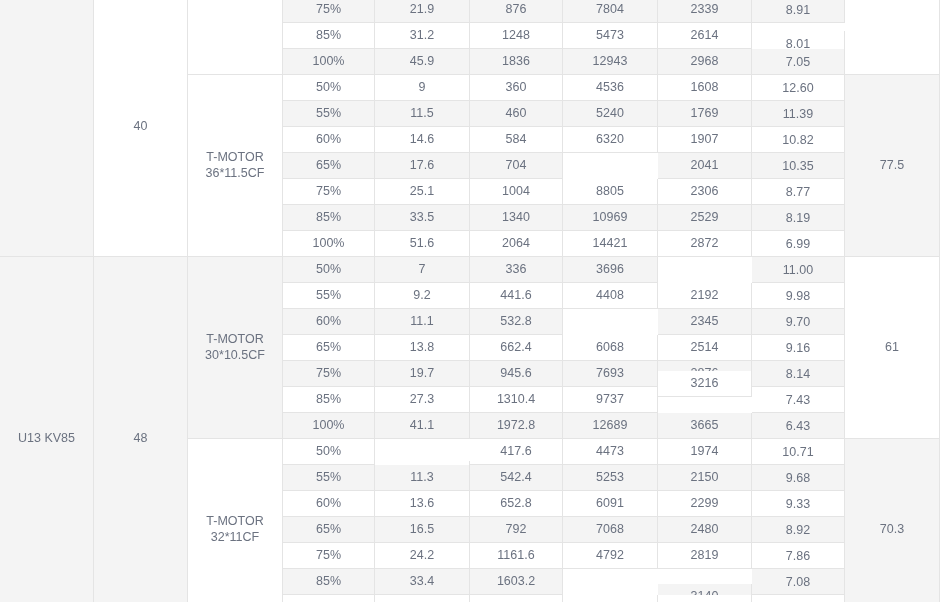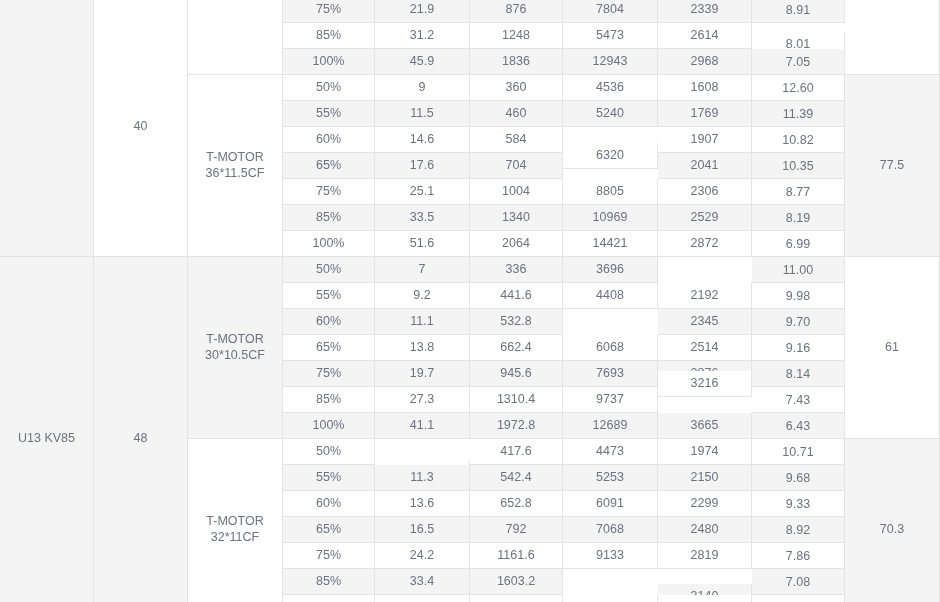--- a/index.html
+++ b/index.html
@@ -81,21 +81,21 @@
     <div class="cell plain lowbase" style="left: 752px; width: 93px; top: 75px; height: 26px;">12.60</div>
     <div class="cell shade" style="left: 283px; width: 92px; top: 101px; height: 26px;">55%</div>
     <div class="cell shade" style="left: 375px; width: 95px; top: 101px; height: 26px;">11.5</div>
     <div class="cell shade" style="left: 470px; width: 93px; top: 101px; height: 26px;">460</div>
     <div class="cell shade" style="left: 563px; width: 95px; top: 101px; height: 26px;">5240</div>
     <div class="cell shade" style="left: 658px; width: 94px; top: 101px; height: 26px;">1769</div>
     <div class="cell shade lowbase" style="left: 752px; width: 93px; top: 101px; height: 26px;">11.39</div>
     <div class="cell plain" style="left: 283px; width: 92px; top: 127px; height: 26px;">60%</div>
     <div class="cell plain" style="left: 375px; width: 95px; top: 127px; height: 26px;">14.6</div>
     <div class="cell plain" style="left: 470px; width: 93px; top: 127px; height: 26px;">584</div>
-    <div class="cell plain" style="left: 563px; width: 95px; top: 143px; height: 26px;">6320</div>
+    <div class="cell plain" style="left: 563px; width: 95px; top: 127px; height: 26px;">6320</div>
     <div class="cell plain" style="left: 658px; width: 94px; top: 127px; height: 26px;">1907</div>
     <div class="cell plain lowbase" style="left: 752px; width: 93px; top: 127px; height: 26px;">10.82</div>
     <div class="cell shade" style="left: 283px; width: 92px; top: 153px; height: 26px;">65%</div>
     <div class="cell shade" style="left: 375px; width: 95px; top: 153px; height: 26px;">17.6</div>
     <div class="cell shade" style="left: 470px; width: 93px; top: 153px; height: 26px;">704</div>
     <div class="cell shade" style="left: 658px; width: 94px; top: 153px; height: 26px;">2041</div>
     <div class="cell shade lowbase" style="left: 752px; width: 93px; top: 153px; height: 26px;">10.35</div>
     <div class="cell plain" style="left: 283px; width: 92px; top: 179px; height: 26px;">75%</div>
     <div class="cell plain" style="left: 375px; width: 95px; top: 179px; height: 26px;">25.1</div>
     <div class="cell plain" style="left: 470px; width: 93px; top: 179px; height: 26px;">1004</div>
@@ -174,21 +174,21 @@
     <div class="cell plain lowbase" style="left: 752px; width: 93px; top: 491px; height: 26px;">9.33</div>
     <div class="cell shade" style="left: 283px; width: 92px; top: 517px; height: 26px;">65%</div>
     <div class="cell shade" style="left: 375px; width: 95px; top: 517px; height: 26px;">16.5</div>
     <div class="cell shade" style="left: 470px; width: 93px; top: 517px; height: 26px;">792</div>
     <div class="cell shade" style="left: 563px; width: 95px; top: 517px; height: 26px;">7068</div>
     <div class="cell shade" style="left: 658px; width: 94px; top: 517px; height: 26px;">2480</div>
     <div class="cell shade lowbase" style="left: 752px; width: 93px; top: 517px; height: 26px;">8.92</div>
     <div class="cell plain" style="left: 283px; width: 92px; top: 543px; height: 26px;">75%</div>
     <div class="cell plain" style="left: 375px; width: 95px; top: 543px; height: 26px;">24.2</div>
     <div class="cell plain" style="left: 470px; width: 93px; top: 543px; height: 26px;">1161.6</div>
-    <div class="cell plain" style="left: 563px; width: 95px; top: 543px; height: 26px;">9133</div>
+    <div class="cell plain" style="left: 563px; width: 95px; top: 543px; height: 26px;">4792</div>
     <div class="cell plain" style="left: 658px; width: 94px; top: 543px; height: 26px;">2819</div>
     <div class="cell plain lowbase" style="left: 752px; width: 93px; top: 543px; height: 26px;">7.86</div>
     <div class="cell shade" style="left: 283px; width: 92px; top: 569px; height: 26px;">85%</div>
     <div class="cell shade" style="left: 375px; width: 95px; top: 569px; height: 26px;">33.4</div>
     <div class="cell shade" style="left: 470px; width: 93px; top: 569px; height: 26px;">1603.2</div>
     <div class="cell shade" style="left: 563px; width: 95px; top: 569px; height: 26px; margin-top: 38px;">11346</div>
     <div class="cell shade" style="left: 658px; width: 94px; top: 584px; height: 26px;">3140</div>
     <div class="cell shade lowbase" style="left: 752px; width: 93px; top: 569px; height: 26px;">7.08</div>
     <div class="cell plain" style="left: 283px; width: 92px; top: 595px; height: 26px;">100%</div>
     <div class="cell plain" style="left: 375px; width: 95px; top: 595px; height: 26px;">49.4</div>

